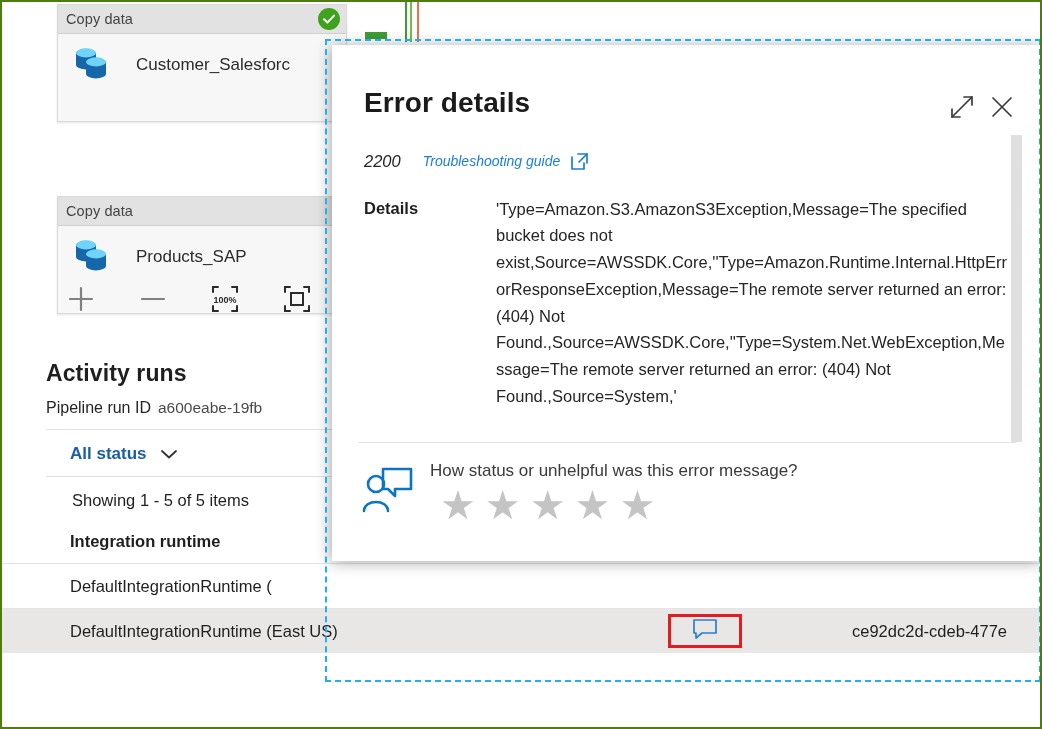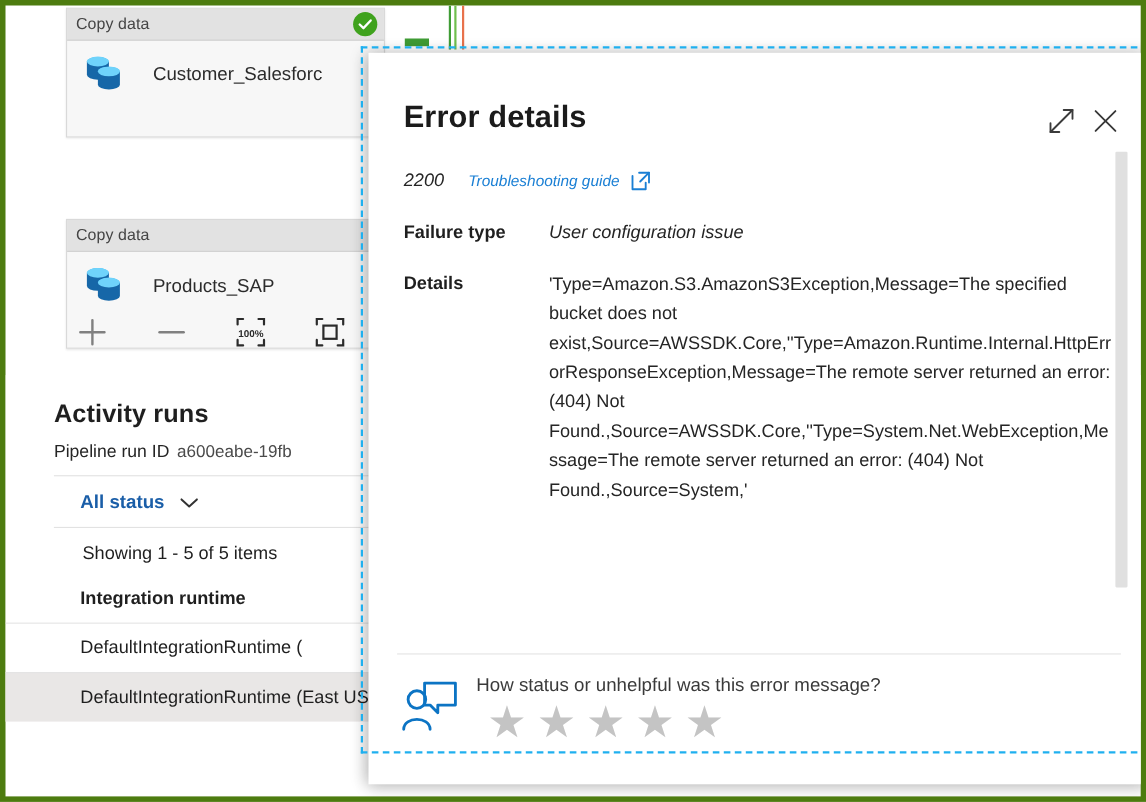--- a/index.html
+++ b/index.html
@@ -12,21 +12,21 @@
     -webkit-font-smoothing: antialiased;
   }
 
   #screen {
     position: relative;
     width: 1042px;
     height: 729px;
     overflow: hidden;
     background: #ffffff;
     box-sizing: border-box;
-    border: 5px solid #4d7c0f;
+    border: 2px solid #4d7c0f;
   }
 
   
   .bg-layer {
     position: absolute;
     inset: 0;
   }
 
   
   .conn {
@@ -221,21 +221,21 @@
     pointer-events: none;
     z-index: 30;
   }
 
   
   #error-panel {
     position: absolute;
     left: 330px;
     top: 43px;
     width: 710px;
-    height: 665px;
+    height: 516px;
     background: #ffffff;
     box-shadow: -3px 0 14px rgba(0,0,0,.20), 0 3px 14px rgba(0,0,0,.16);
     z-index: 20;
     display: flex;
     flex-direction: column;
     box-sizing: border-box;
   }
   .panel-header {
     display: flex;
     align-items: flex-start;
@@ -518,24 +518,20 @@
               <svg width="19" height="19" viewBox="0 0 19 19">
                 <path d="M2 5 V17 H14 V11" fill="none" stroke="#1a7fd4" stroke-width="1.7" stroke-linecap="round" stroke-linejoin="round"></path>
                 <path d="M8 2 H17 V11" fill="none" stroke="#1a7fd4" stroke-width="1.7" stroke-linecap="round" stroke-linejoin="round"></path>
                 <path d="M17 2 L9 10" fill="none" stroke="#1a7fd4" stroke-width="1.7" stroke-linecap="round"></path>
               </svg>
             </span>
           </a>
         </span>
       </div>
 
-      <div class="field-row">
-        <span class="field-label">Failure type</span>
-        <span class="field-value">User configuration issue</span>
-      </div>
 
       <div class="field-row">
         <span class="field-label">Details</span>
         <span class="details-text">'Type=Amazon.S3.AmazonS3Exception,Message=The specified bucket does not exist,Source=AWSSDK.Core,''Type=Amazon.Runtime.Internal.HttpErrorResponseException,Message=The remote server returned an error: (404) Not Found.,Source=AWSSDK.Core,''Type=System.Net.WebException,Message=The remote server returned an error: (404) Not Found.,Source=System,'</span>
       </div>
 
       <div class="panel-scroll-track">
         <div class="panel-scroll-thumb"></div>
       </div>
     </div>

